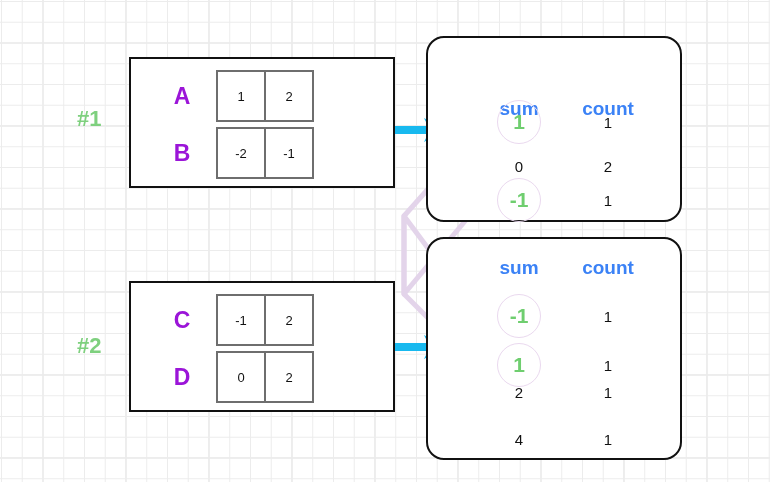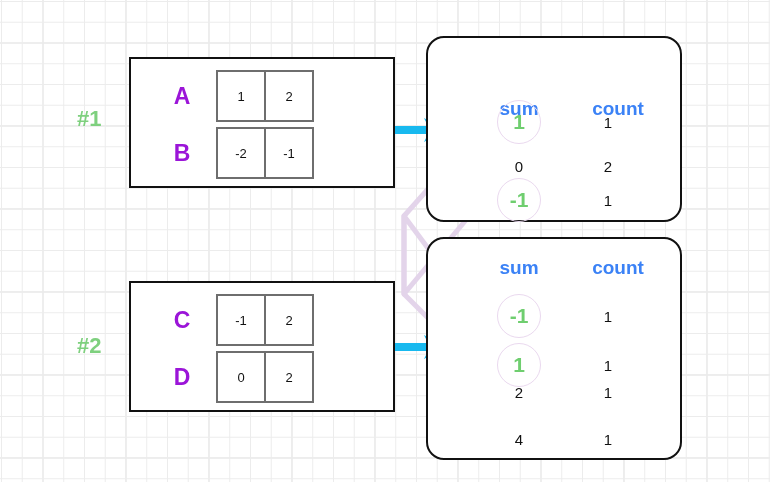--- a/index.html
+++ b/index.html
@@ -120,21 +120,21 @@
 
   .col-head {
     position: absolute;
     color: #3b82f6;
     font-size: 19px;
     font-weight: bold;
     text-align: center;
     white-space: nowrap;
   }
   .col-head.col-sum   { left: 41px;  width: 100px; }
-  .col-head.col-count { left: 140px; width: 100px; }
+  .col-head.col-count { left: 130px; width: 100px; }
   #output-panel-1 .col-head { top: 60px; }
   #output-panel-2 .col-head { top: 18px; }
 
   .data-row {
     position: absolute;
     left: 0;
     width: 100%;
     height: 0;
   }
   .val-sum, .val-count {

